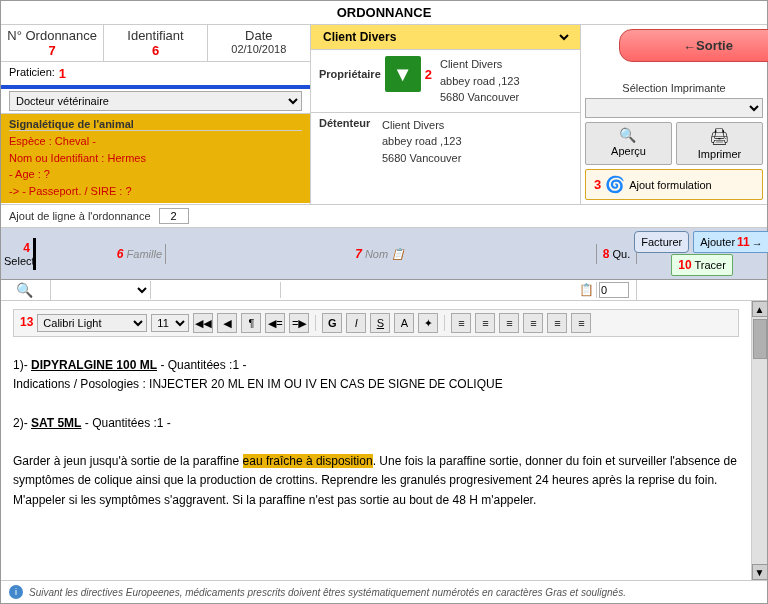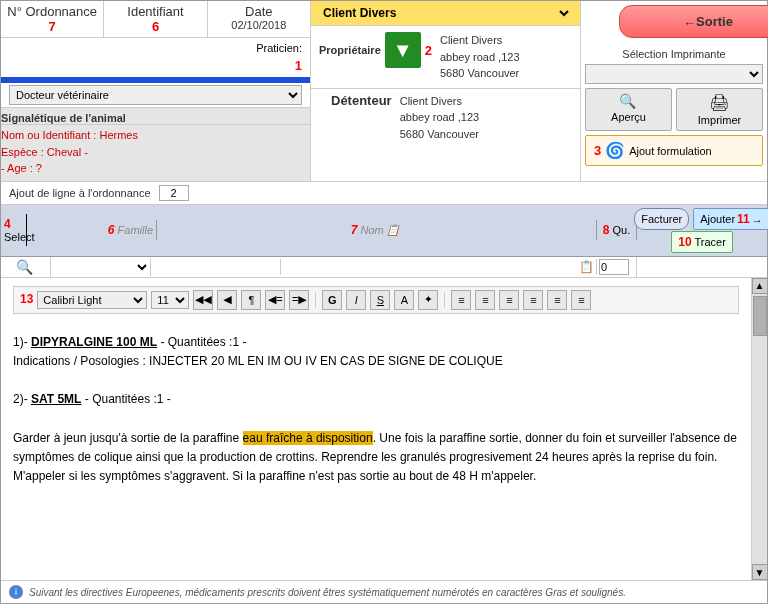--- a/index.html
+++ b/index.html
@@ -56,25 +56,24 @@
       color: #e00;
       font-weight: bold;
       font-size: 13px;
     }
     .date-value {
       color: #333;
       font-size: 11px;
     }
     .praticien-section {
       padding: 4px 8px;
-      border-bottom: 6px solid #1d4ed8;
-      display: flex;
-      align-items: flex-end;
-      gap: 4px;
-      flex-direction: column;
+      border-bottom: 4px solid #1d4ed8;
+      display: flex;
+      align-items: flex-start;
+      gap: 4px;
     }
     .praticien-label {
       font-size: 11px;
       white-space: nowrap;
     }
     .red-num {
       color: red;
       font-weight: bold;
       font-size: 13px;
     }
@@ -85,22 +84,22 @@
       gap: 4px;
       border-bottom: 1px solid #ccc;
     }
     .praticien-select {
       flex: 1;
       font-size: 11px;
       padding: 2px;
       border: 1px solid #aaa;
     }
     .signalétique-section {
-      padding: 4px 0;
-      background: #e5e5e5;
+      padding: 4px 8px;
+      background: #eab308;
     }
     .signalétique-title {
       font-size: 11px;
       font-weight: bold;
       color: #333;
       border-bottom: 1px solid #ccc;
       margin-bottom: 2px;
     }
     .signalétique-content {
       color: #c00;
@@ -172,25 +171,24 @@
       line-height: 1.5;
       color: #333;
     }
     .detenteur-section {
       display: flex;
       padding: 4px 8px;
       gap: 8px;
       align-items: flex-start;
     }
     .det-label {
-      font-size: 13px;
+      font-size: 11px;
       font-weight: bold;
       color: #333;
       min-width: 55px;
-      margin-left: 12px;
     }
     
     .right-panel {
       flex: 1;
       display: flex;
       flex-direction: column;
       padding: 4px;
       gap: 4px;
     }
     .sortie-btn {
@@ -202,21 +200,21 @@
       cursor: pointer;
       border-radius: 13px;
       width: 100%;
       color: #333;
       margin-left: 34px;
     }
     .selection-imprimante {
       font-size: 11px;
       text-align: center;
       color: #333;
-      margin-top: 6px;
+      margin-top: 16px;
     }
     .imprimante-select {
       width: 100%;
       font-size: 11px;
       border: 1px solid #aaa;
       padding: 2px;
     }
     .apercu-imprimer-row {
       display: flex;
       gap: 4px;
@@ -265,21 +263,21 @@
       font-size: 11px;
       padding: 1px;
     }
     
     .table-header {
       display: flex;
       background: #d0d8e8;
       border-bottom: 1px solid #999;
       align-items: center;
     }
-    .th-select { width: 26px; text-align: left; padding: 3px; font-size: 11px; border-right: 1px solid #000000; }
+    .th-select { width: 35px; text-align: right; padding: 3px; font-size: 11px; border-right: 3px solid #000000; }
     .th-groupe { width: 100px; text-align: center; padding: 3px; font-size: 11px; border-right: 1px solid #999; }
     .th-famille { width: 130px; text-align: right; padding: 3px; font-size: 11px; border-right: 1px solid #999; color: #888; font-style: italic; }
     .th-nom { flex: 1; text-align: center; padding: 3px; font-size: 11px; border-right: 1px solid #999; color: #888; font-style: italic; }
     .th-qu { width: 40px; text-align: center; padding: 3px; font-size: 11px; border-right: 1px solid #999; }
     .th-actions { width: 130px; text-align: center; padding: 3px; font-size: 11px; }
     
     .table-row-inputs {
       display: flex;
       align-items: center;
       border-bottom: 1px solid #ccc;
@@ -293,21 +291,21 @@
     .td-actions { width: 130px; display: flex; gap: 2px; padding: 2px; }
     .row-input { width: 100%; border: none; font-size: 11px; padding: 2px; }
     .row-select { width: 100%; border: none; font-size: 11px; padding: 2px; background: #fff; }
     .row-qu-input { width: 30px; border: 1px solid #aaa; font-size: 11px; padding: 1px; }
     .facturer-btn {
       background: #e0e8f8;
       border: 1px solid #6688aa;
       padding: 3px 6px;
       font-size: 11px;
       cursor: pointer;
-      border-radius: 10px;
+      border-radius: 4px;
       text-align: right;
     }
     .ajouter-btn {
       background: #c8e8ff;
       border: 1px solid #6699cc;
       padding: 3px 6px;
       font-size: 11px;
       cursor: pointer;
       border-radius: 2px;
       display: flex;
@@ -434,20 +432,21 @@
     }
     .icon-eye {
       font-size: 14px;
     }
   </style>
 </head>
 <body>
 
 <div class="main-container">
 
+  <div class="title-bar">ORDONNANCE</div>
 
   <div class="top-section">
 
     <div class="left-panel">
 
       <div class="order-header">
         <div class="order-header-cell">
           <div class="order-header-label">N° Ordonnance</div>
           <div class="order-header-value">7</div>
         </div>
@@ -468,23 +467,24 @@
 
       <div class="praticien-row">
         <select class="praticien-select">
           <option>Docteur vétérinaire</option>
         </select>
       </div>
 
       <div class="signalétique-section">
         <div class="signalétique-title">Signalétique de l'animal</div>
         <div class="signalétique-content">
+          <div>Espèce : Cheval -</div>
           <div>Nom ou Identifiant : Hermes</div>
-          <div>Espèce : Cheval -</div>
           <div>- Age : ?</div>
+          <div>-&gt; - Passeport. / SIRE : ?</div>
         </div>
       </div>
     </div>
 
     <div class="middle-panel">
 
       <div class="client-header">
         <select class="client-select">
           <option>Client Divers</option>
         </select>

